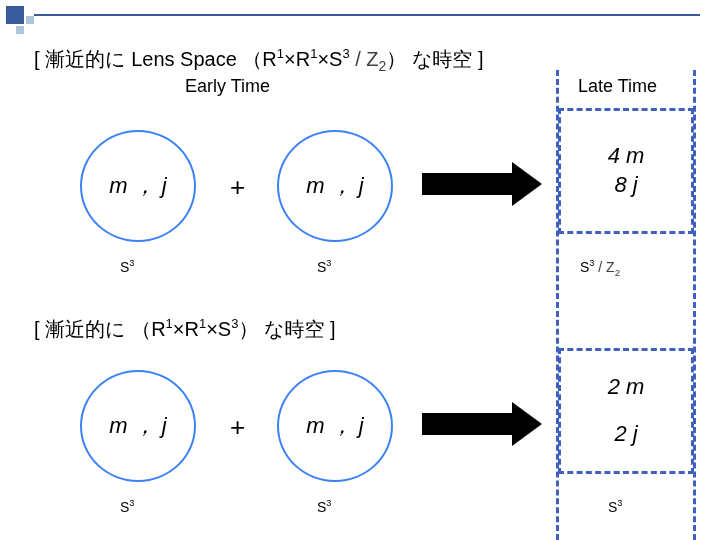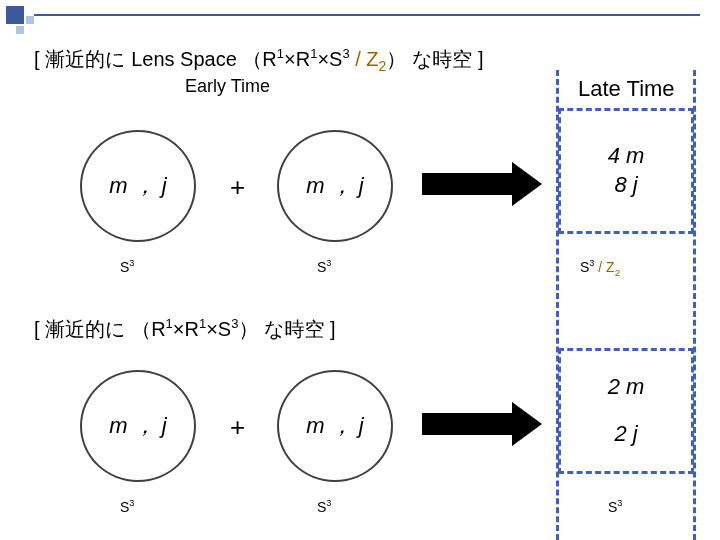--- a/index.html
+++ b/index.html
@@ -63,38 +63,38 @@
     font-size: 20px;
   }
   .subtitle2 {
     position: absolute;
     top: 316px;
     left: 34px;
     font-size: 20px;
   }
   sup { font-size: 0.65em; vertical-align: super; }
   sub { font-size: 0.7em; vertical-align: sub; }
-  .red { color: #a16207; }
+  .red { color: #404040; }
   .early {
     position: absolute;
     top: 76px;
     left: 185px;
     font-size: 18px;
   }
   .late {
     position: absolute;
     top: 76px;
     left: 578px;
-    font-size: 22px;
+    font-size: 18px;
   }
   .circle {
     position: absolute;
     width: 112px;
     height: 108px;
-    border: 2px solid #404040;
+    border: 2px solid #3b82f6;
     border-radius: 50%;
     display: flex;
     align-items: center;
     justify-content: center;
     font-size: 22px;
     font-style: italic;
   }
   .dashed-box {
     position: absolute;
     border: 3px dashed #4060c0;

